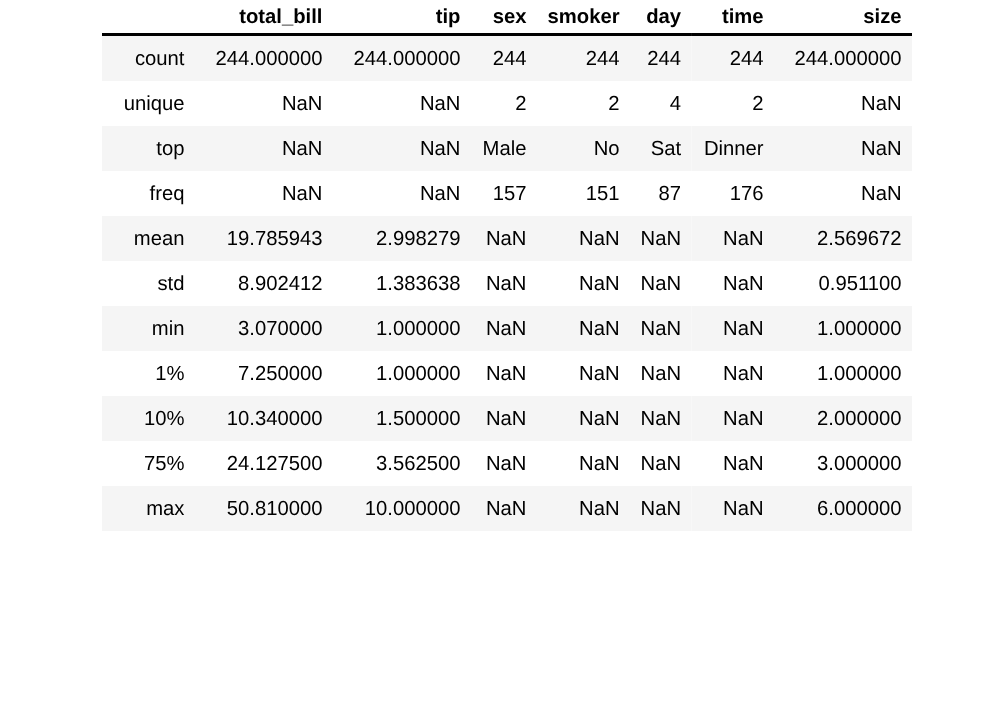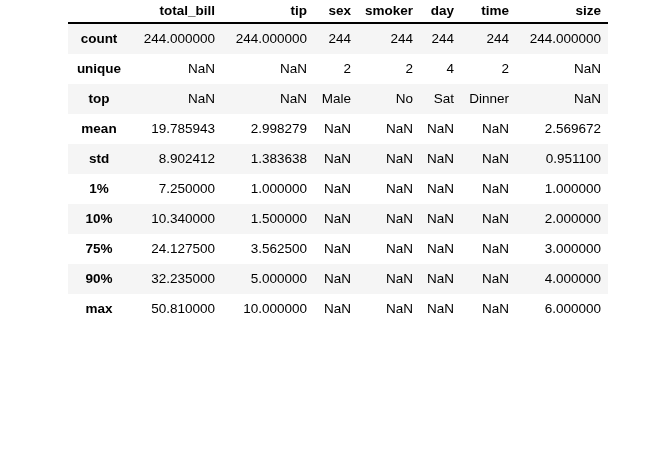--- a/index.html
+++ b/index.html
@@ -31,22 +31,22 @@
   }
   table.dataframe thead th {
     font-weight: bold;
     text-align: right;
     padding: 1px 7px 1px 7px;
     border-bottom: 2px solid var(--border-color, #000000);
     background: #ffffff;
     margin-top: 20px;
   }
   table.dataframe tbody th {
-    font-weight: bold;
-    text-align: center;
+    font-weight: normal;
+    text-align: right;
     padding: 0 7px;
   }
   table.dataframe tbody td {
     text-align: right;
     padding: 5px 7px;
   }
   
   table.dataframe td:nth-child(2), table.dataframe thead th:nth-child(2) { min-width: 78px; }
   table.dataframe td:nth-child(3), table.dataframe thead th:nth-child(3) { min-width: 78px; }
   table.dataframe td:nth-child(4), table.dataframe thead th:nth-child(4) { min-width: 30px; }
@@ -104,38 +104,58 @@
           <th>top</th>
           <td>NaN</td>
           <td>NaN</td>
           <td>Male</td>
           <td>No</td>
           <td>Sat</td>
           <td>Dinner</td>
           <td>NaN</td>
         </tr>
         <tr>
+          <th>freq</th>
+          <td>NaN</td>
+          <td>NaN</td>
+          <td>157</td>
+          <td>151</td>
+          <td>87</td>
+          <td>176</td>
+          <td>NaN</td>
+        </tr>
+        <tr>
           <th>mean</th>
           <td>19.785943</td>
           <td>2.998279</td>
           <td>NaN</td>
           <td>NaN</td>
           <td>NaN</td>
           <td>NaN</td>
           <td>2.569672</td>
         </tr>
         <tr>
           <th>std</th>
           <td>8.902412</td>
           <td>1.383638</td>
           <td>NaN</td>
           <td>NaN</td>
           <td>NaN</td>
           <td>NaN</td>
           <td>0.951100</td>
+        </tr>
+        <tr>
+          <th>min</th>
+          <td>3.070000</td>
+          <td>1.000000</td>
+          <td>NaN</td>
+          <td>NaN</td>
+          <td>NaN</td>
+          <td>NaN</td>
+          <td>1.000000</td>
         </tr>
         <tr>
           <th>1%</th>
           <td>7.250000</td>
           <td>1.000000</td>
           <td>NaN</td>
           <td>NaN</td>
           <td>NaN</td>
           <td>NaN</td>
           <td>1.000000</td>
@@ -154,30 +174,20 @@
           <th>75%</th>
           <td>24.127500</td>
           <td>3.562500</td>
           <td>NaN</td>
           <td>NaN</td>
           <td>NaN</td>
           <td>NaN</td>
           <td>3.000000</td>
         </tr>
         <tr>
-          <th>90%</th>
-          <td>32.235000</td>
-          <td>5.000000</td>
-          <td>NaN</td>
-          <td>NaN</td>
-          <td>NaN</td>
-          <td>NaN</td>
-          <td>4.000000</td>
-        </tr>
-        <tr>
           <th>max</th>
           <td>50.810000</td>
           <td>10.000000</td>
           <td>NaN</td>
           <td>NaN</td>
           <td>NaN</td>
           <td>NaN</td>
           <td>6.000000</td>
         </tr>
       </tbody>

